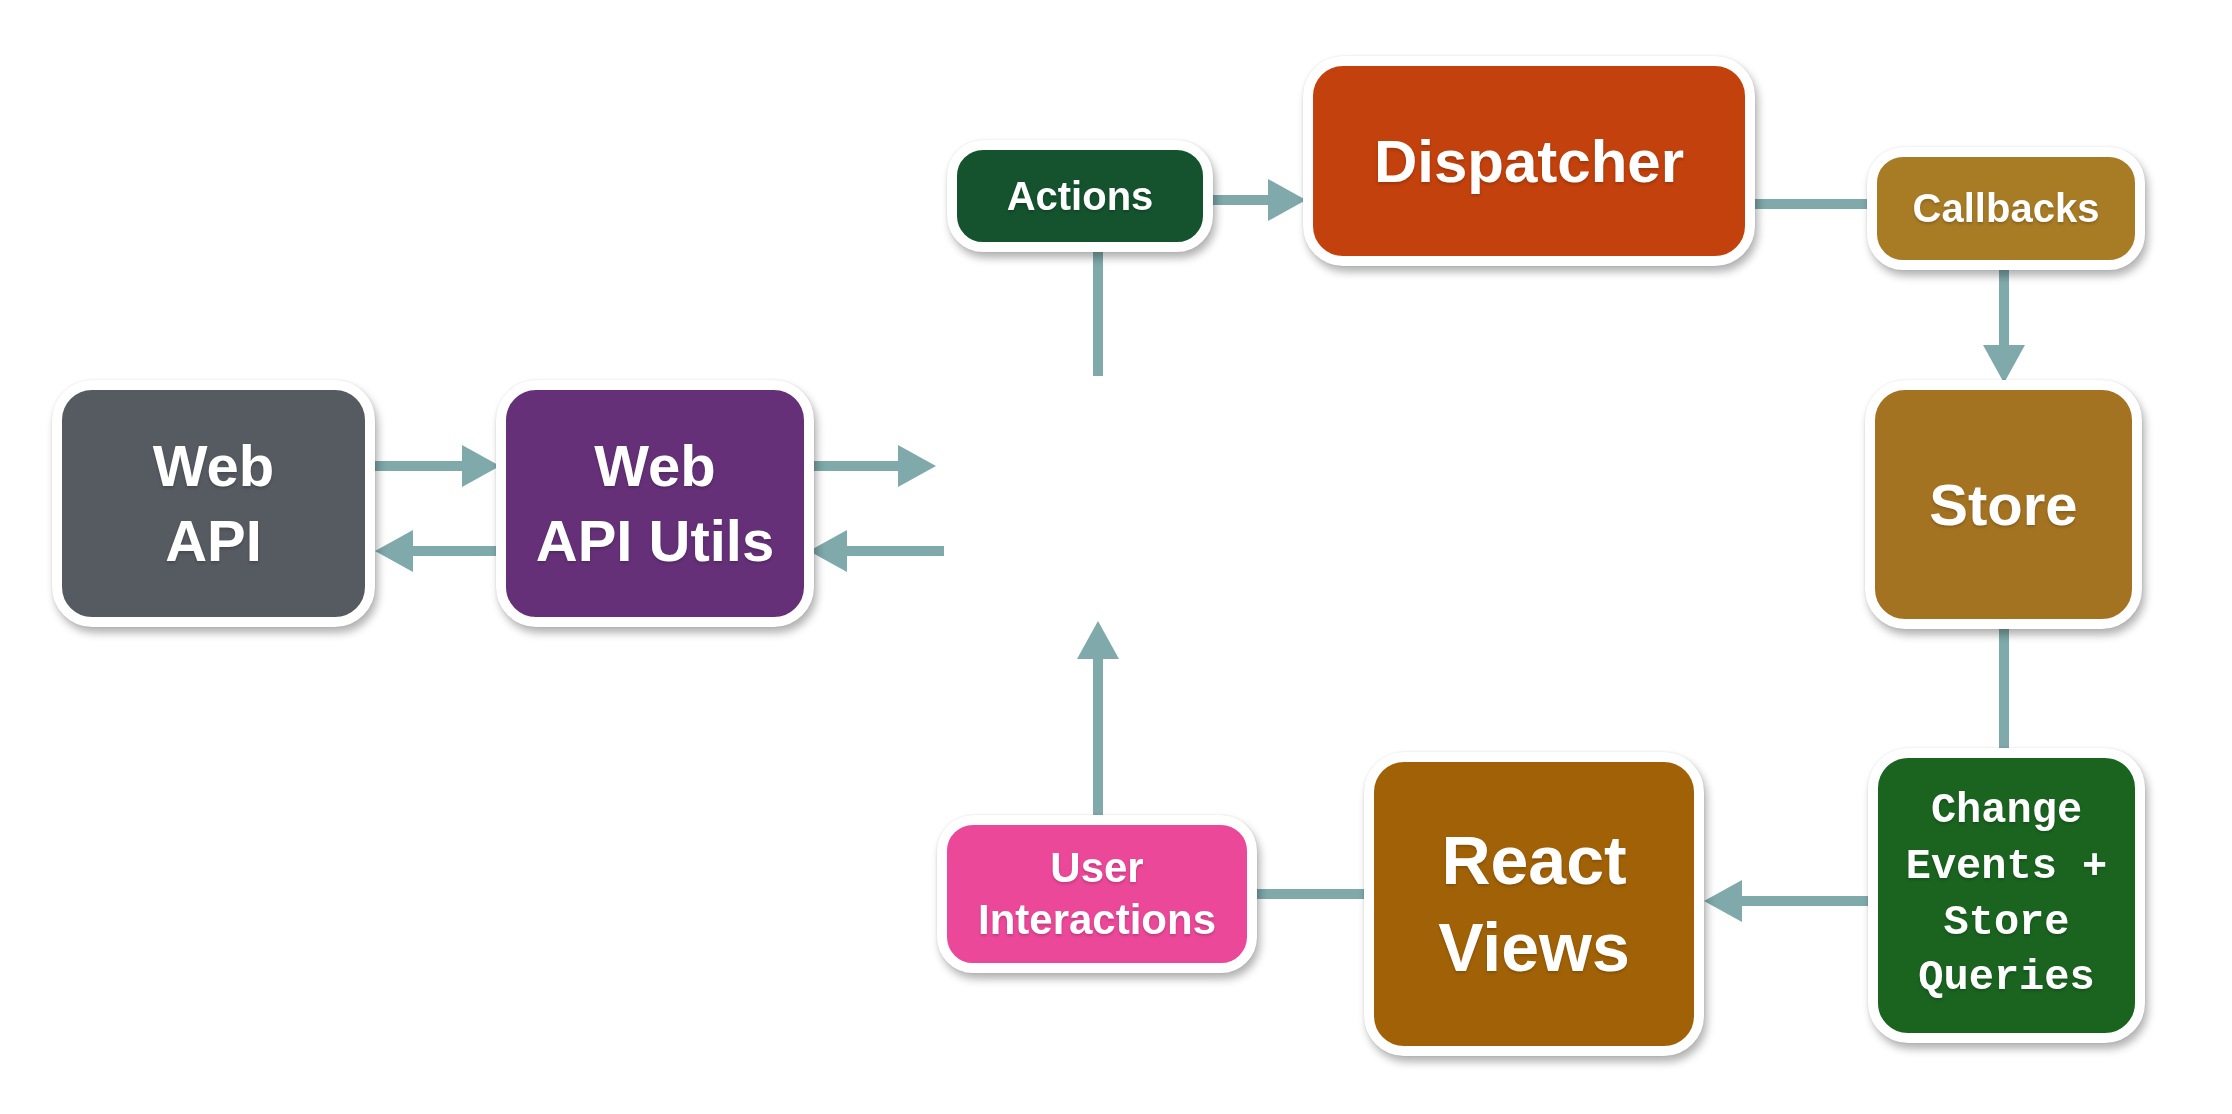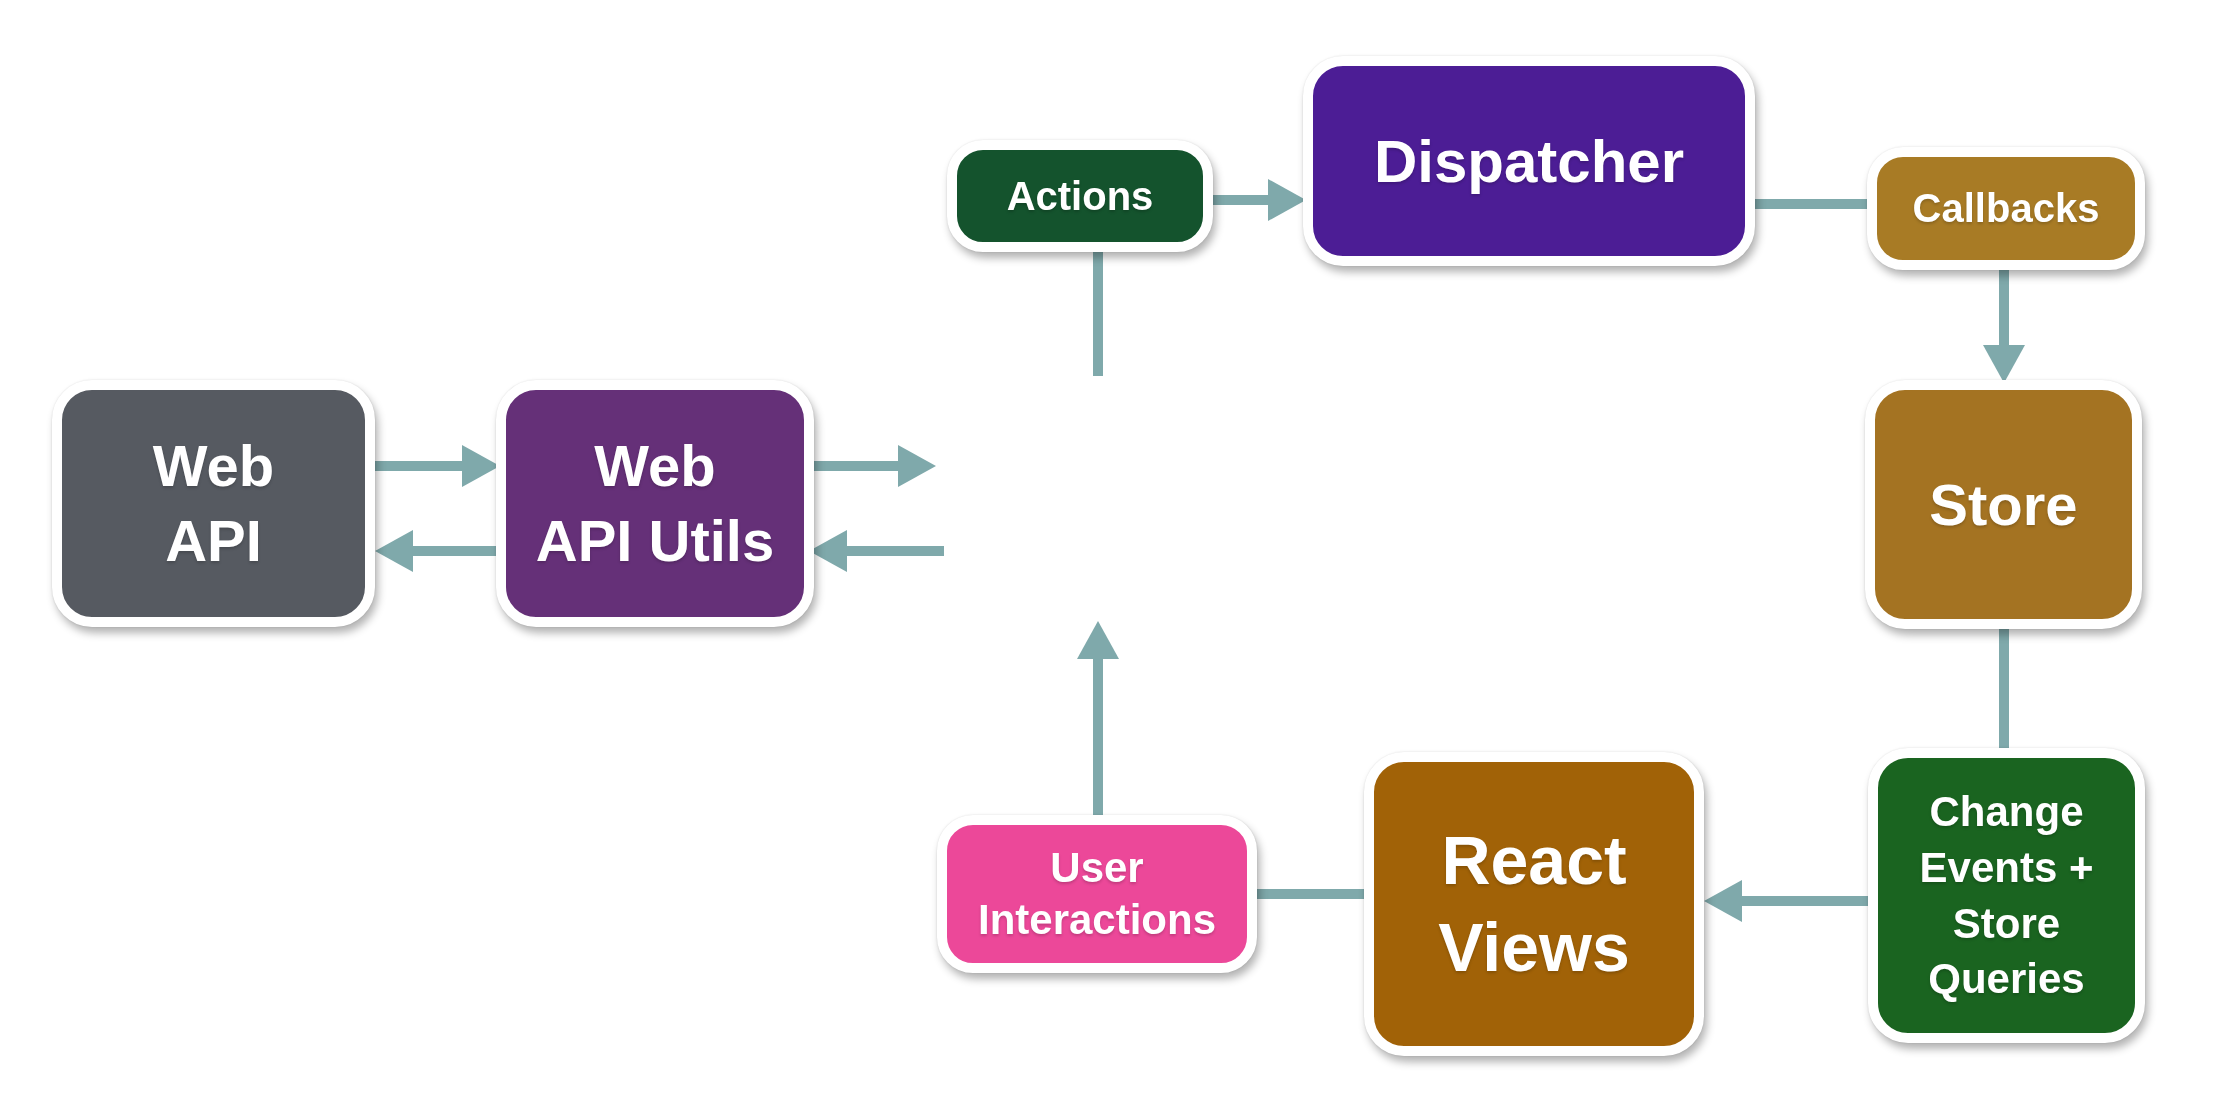--- a/index.html
+++ b/index.html
@@ -36,24 +36,24 @@
   }
   .node .lbl {
     white-space: pre-line;
     text-shadow: 0 2px 3px rgba(0,0,0,0.18);
   }
   
   .n-web-api           { left:52px;   top:380px; width:323px; height:247px; background:#565a61; font-size:58px; line-height:1.28; }
   .n-web-api-utils     { left:496px;  top:380px; width:318px; height:247px; background:#653078; font-size:58px; line-height:1.28; }
   .n-action-creators   { left:935px;  top:370px; width:320px; height:253px; background:#e96262; font-size:58px; line-height:1.28; }
   .n-actions           { left:947px;  top:140px; width:266px; height:112px; background:#14532d; font-size:40px; border-radius:36px; }
-  .n-dispatcher        { left:1303px; top:56px;  width:452px; height:210px; background:#4c1d95; font-size:60px; }
+  .n-dispatcher        { left:1303px; top:56px;  width:452px; height:210px; background:#c2410c; font-size:60px; }
   .n-callbacks         { left:1867px; top:147px; width:278px; height:123px; background:#a87b25; font-size:40px; border-radius:36px; }
   .n-store             { left:1865px; top:380px; width:277px; height:249px; background:#a47322; font-size:58px; }
-  .n-change-events     { left:1868px; top:748px; width:277px; height:295px; background:#1a6420; font-size:42px; line-height:1.33; }
+  .n-change-events     { left:1868px; top:748px; width:277px; height:295px; background:#1a6420; font-size:42px; line-height:1.33;font-family:Liberation Mono, monospace; }
   .n-react-views       { left:1364px; top:752px; width:340px; height:304px; background:#a16207; font-size:68px; line-height:1.28; }
   .n-user-interactions { left:937px;  top:815px; width:320px; height:158px; background:#ec4899; font-size:42px; line-height:1.25; border-radius:36px; }
 
   .wires line    { stroke:#7fa9ab; stroke-width:10; }
   .wires polygon { fill:#7fa9ab; }
 </style>
 </head>
 <body>
 
 <div class="canvas">

